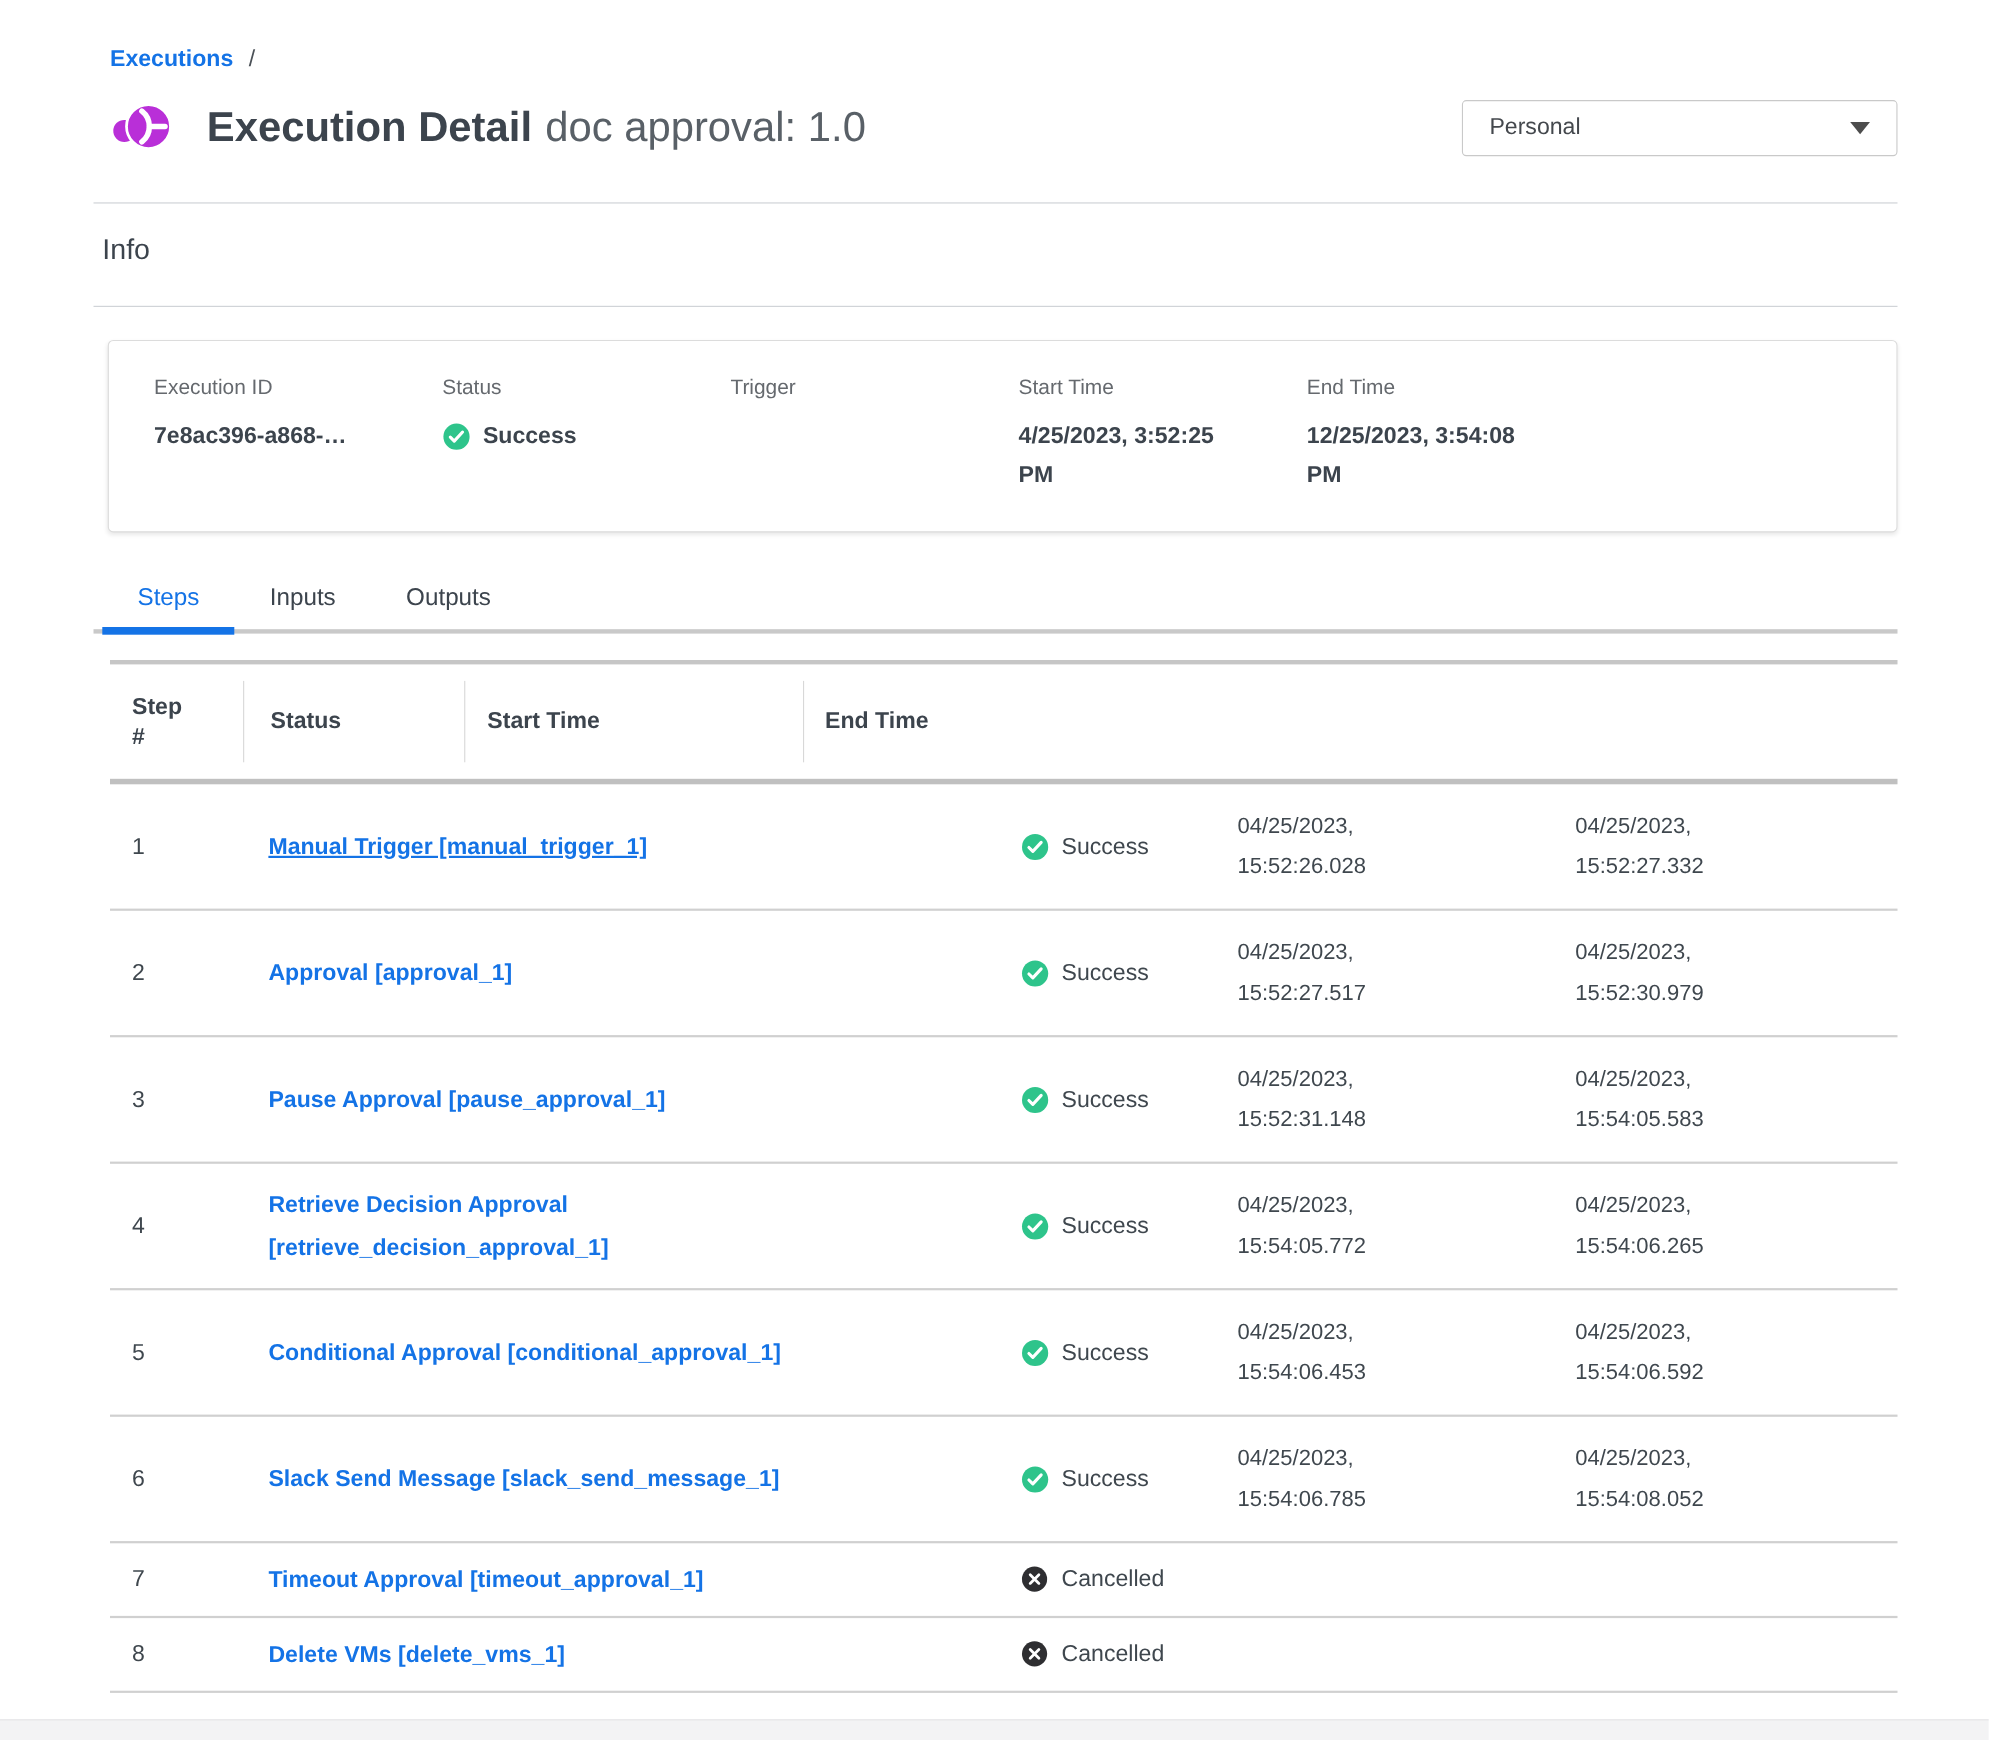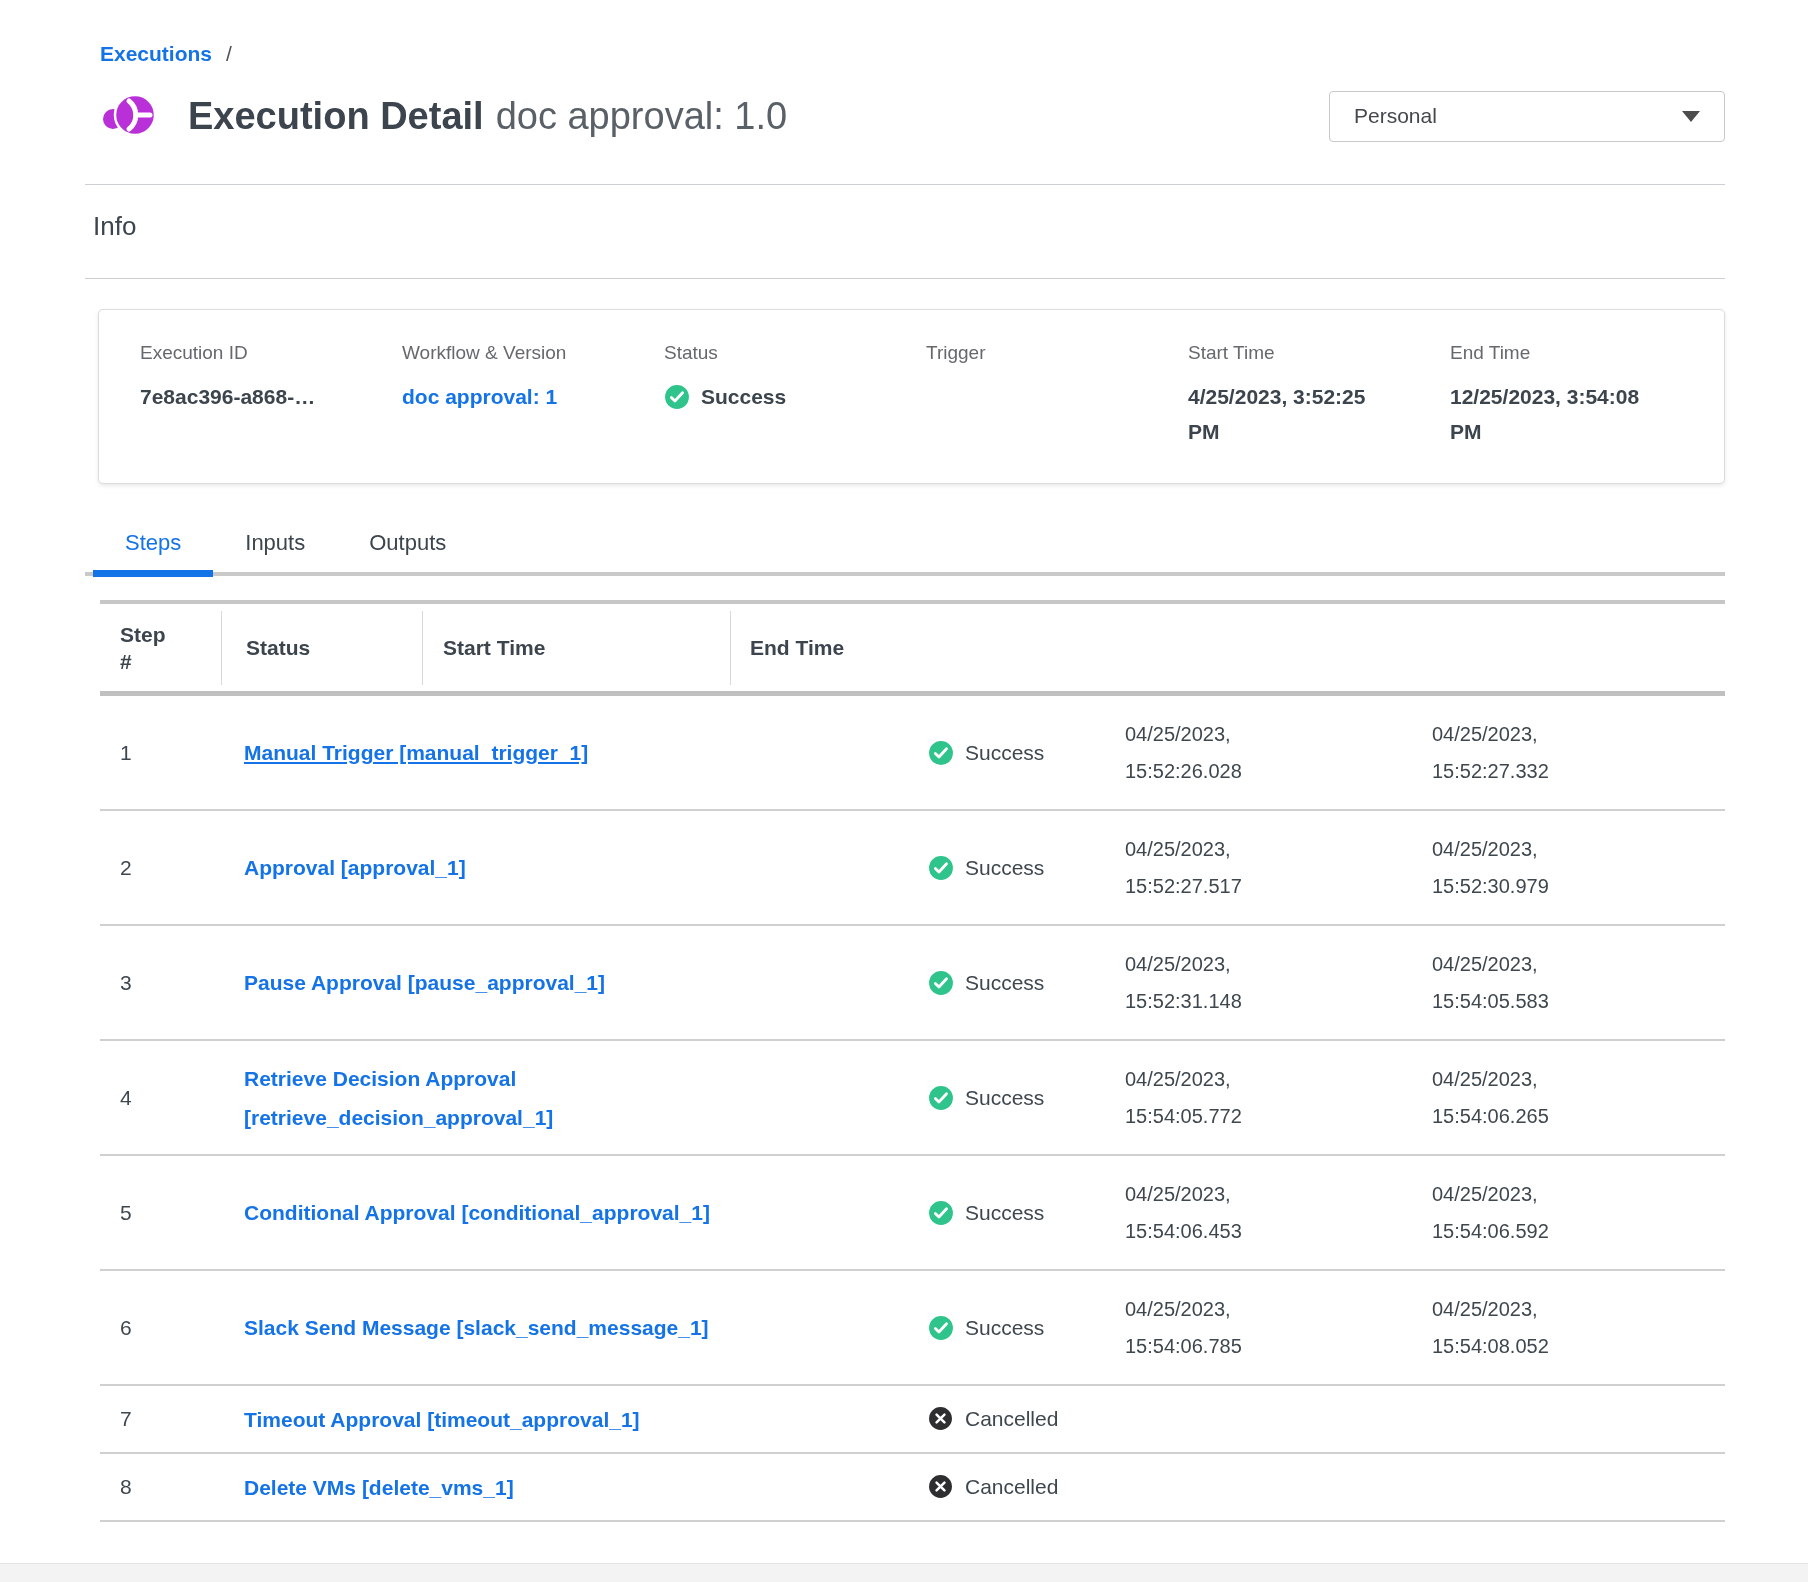--- a/index.html
+++ b/index.html
@@ -69,21 +69,21 @@
   .tab.active { color:#1473e6; }
   .tab.active::after {
     content:""; position:absolute; left:0; right:0; bottom:-5px; height:7px; background:#1473e6;
   }
 
   
   .steps-table { margin:24px 0 0 15px; width:1625px; }
   .thead {
     display:flex; align-items:center;
     border-top:4px solid #c6c6c6; border-bottom:5px solid #c0c0c0;
-    height:96px;
+    height:113px;
   }
   .th { font-weight:bold; font-size:21px; color:#3c444d; display:flex; align-items:center; height:74px; }
   .th + .th { border-left:1px solid #d8d8d8; }
   .th span { display:inline-block; }
   .c1 { width:121px; padding-left:20px; }
   .c2 { width:683px; padding-left:23px; }
   .c3 { width:201px; padding-left:24px; }
   .c4 { width:308px; padding-left:20px; }
   .c5 { width:312px; padding-left:19px; }
   .th.c1 span { max-width:52px; line-height:27px; }
@@ -134,24 +134,20 @@
   <div class="info-heading">Info</div>
 
   <div class="divider div-2"></div>
 
   <div class="info-card">
     <div class="field">
       <div class="flabel">Execution ID</div>
       <div class="fvalue">7e8ac396-a868-…</div>
     </div>
     <div class="field">
-      <div class="flabel">Workflow &amp; Version</div>
-      <div class="fvalue link">doc approval: 1</div>
-    </div>
-    <div class="field">
       <div class="flabel">Status</div>
       <div class="fvalue status-value">
         <span class="badge">
           <svg viewBox="0 0 24 24" width="26" height="26">
             <circle cx="12" cy="12" r="11" fill="#2ec48b"></circle>
             <path d="M6.8 12.4l3.3 3.3 7-7.6" stroke="#ffffff" stroke-width="2.6" fill="none" stroke-linecap="round" stroke-linejoin="round"></path>
           </svg>
         </span>
         <span>Success</span>
       </div>

